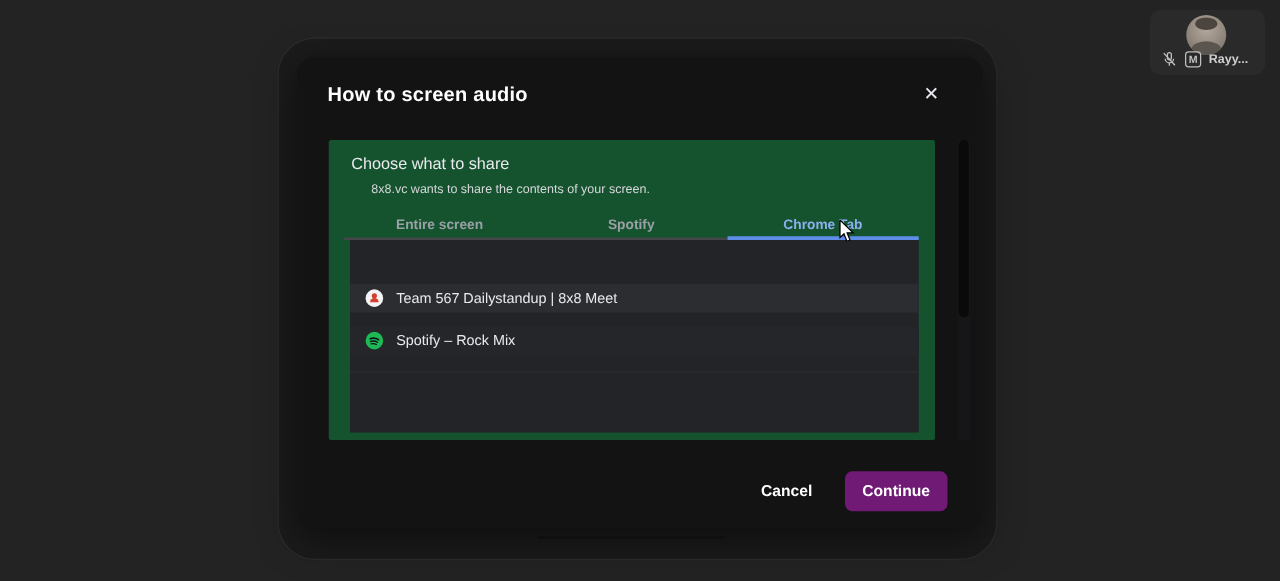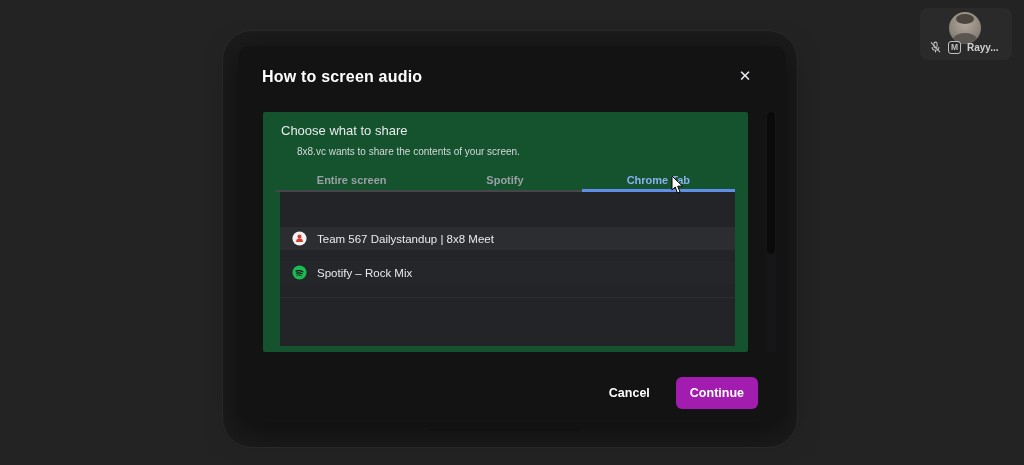--- a/index.html
+++ b/index.html
@@ -41,21 +41,21 @@
   .favicon { width:15px; height:15px; flex:0 0 15px; }
   .panel-divider { position:absolute; left:0; top:105px; width:455px; height:1px; background:#2c2d31; }
 
   
   .scrollbar-track { position:absolute; left:528px; top:66px; width:10px; height:240px; background:#161618; }
   .scrollbar-thumb { position:absolute; left:1px; top:0; width:8px; height:142px; background:#0a0a0b; border-radius:4px; }
 
   
   .actions { position:absolute; right:28px; bottom:14px; display:flex; align-items:center; gap:26px; }
   .btn-text { font-size:12.5px; font-weight:bold; color:#ffffff; cursor:pointer; }
-  .btn-primary { min-width:75px; height:32px; padding:0 14px; background:#a21caf; border:none;
+  .btn-primary { min-width:75px; height:32px; padding:0 14px; background:#701a75; border:none;
                  border-radius:6px; color:#ffffff; font-size:12.5px; font-weight:bold;
                  font-family:inherit; cursor:pointer; }
 
   
   .tile { position:absolute; left:920px; top:8px; width:92px; height:52px; background:#2a2a2a;
           border-radius:8px; overflow:hidden; cursor:pointer; }
   .avatar { position:absolute; left:29px; top:4px; width:32px; height:32px; border-radius:50%;
             background:radial-gradient(circle at 50% 35%, #b2a89c 0%, #978d82 45%, #6f6963 100%);
             overflow:hidden; }
   .avatar-hair { position:absolute; left:7px; top:2px; width:18px; height:10px; border-radius:50%;

